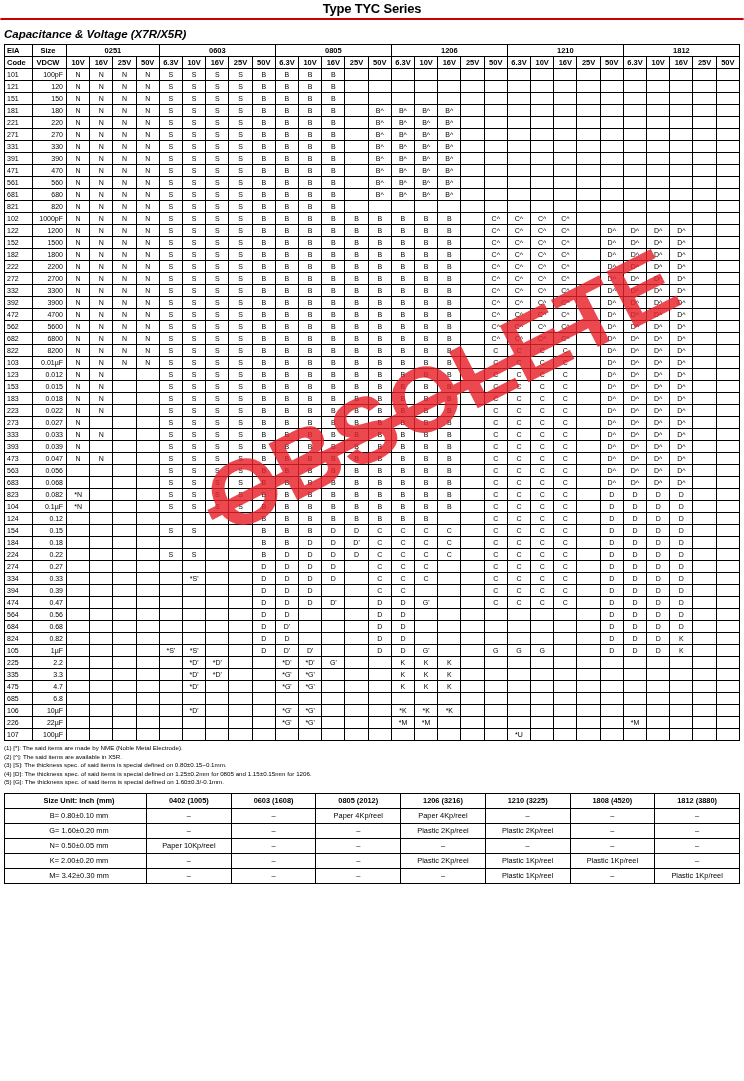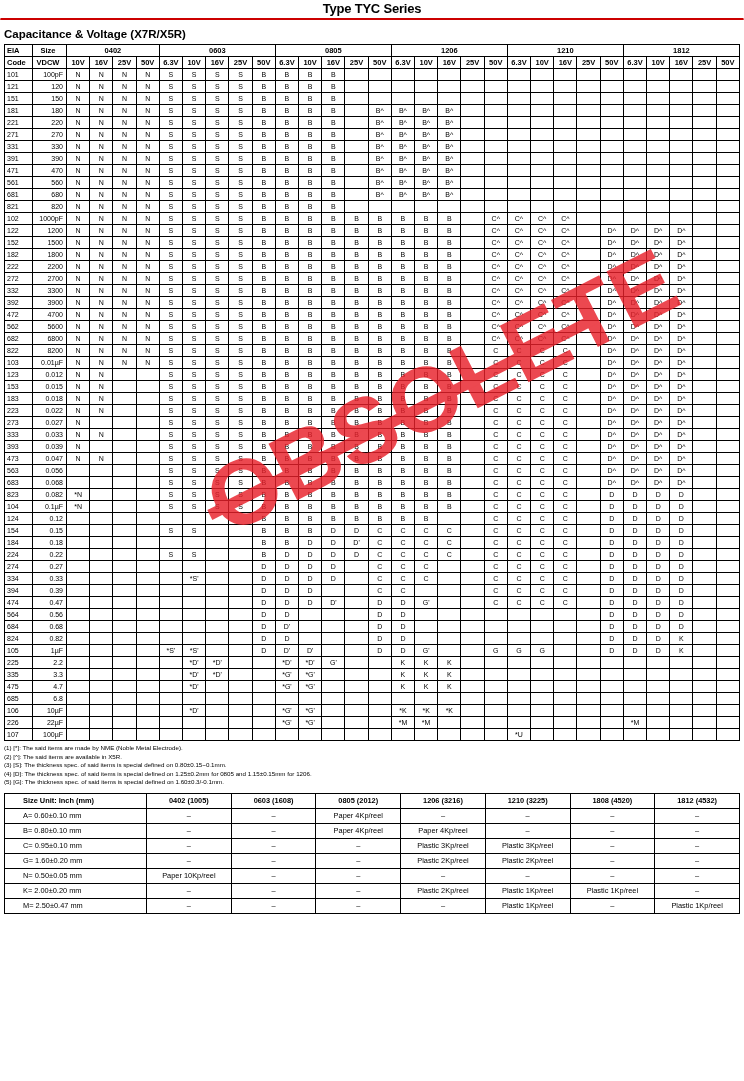--- a/index.html
+++ b/index.html
@@ -27,20 +27,21 @@
     text-align: center;
     font-size: 13px;
     font-weight: bold;
     line-height: 18px;
     letter-spacing: -0.2px;
   }
   .section-title {
     font-size: 11.5px;
     font-weight: bold;
     margin: 8px 0 4px 4px;
+    font-style: italic;
   }
   
   .tbl-wrap { padding: 0 4px; }
   table.main {
     border-collapse: collapse;
     width: 736px;
     table-layout: fixed;
     font-size: 7px;
   }
   table.main th, table.main td {
@@ -83,22 +84,22 @@
   table.bottom th, table.bottom td {
     border: 0.5px solid #000;
     height: 15px;
     line-height: 14px;
     text-align: center;
     vertical-align: middle;
     padding: 0;
     white-space: nowrap;
   }
   table.bottom th.b-first, table.bottom td.b-first {
-    text-align: left;
-    padding-left: 18px;
+    text-align: center;
+    padding-left: 7px;
     width: 142px;
   }
   table.bottom thead th { font-weight: bold; }
   
   .stamp {
     position: absolute;
     left: 190px;
     top: 360px;
     width: 420px;
     text-align: center;
@@ -131,21 +132,21 @@
   </div>
 
   <div class="section-title">Capacitance &amp; Voltage (X7R/X5R)</div>
 
   <div class="tbl-wrap">
     <table class="main">
       <thead>
         <tr>
           <th class="col-eia hdr-left" rowspan="1">EIA</th>
           <th class="col-size hdr-right">Size</th>
-          <th colspan="4">0402</th>
+          <th colspan="4">0251</th>
           <th colspan="5">0603</th>
           <th colspan="5">0805</th>
           <th colspan="5">1206</th>
           <th colspan="5">1210</th>
           <th colspan="5">1812</th>
         </tr>
         <tr id="voltage-header-row">
           <th class="col-eia hdr-left">Code</th>
           <th class="col-size hdr-right">VDCW</th>
         <th class="vcell">10V</th>
@@ -2044,51 +2045,31 @@
     <table class="bottom">
       <thead>
         <tr id="bottom-head-row">
             <th class="b-first">Size Unit: Inch (mm)</th>
             <th>0402 (1005)</th>
             <th>0603 (1608)</th>
             <th>0805 (2012)</th>
             <th>1206 (3216)</th>
             <th>1210 (3225)</th>
             <th>1808 (4520)</th>
-            <th>1812 (4532)</th>
+            <th>1812 (3880)</th>
           </tr>
       </thead>
       <tbody id="bottom-body">
           <tr>
-            <td class="b-first">A= 0.60±0.10 mm</td>
-            <td>–</td>
-            <td>–</td>
-            <td>Paper 4Kp/reel</td>
-            <td>–</td>
-            <td>–</td>
-            <td>–</td>
-            <td>–</td>
-          </tr>
-          <tr>
             <td class="b-first">B= 0.80±0.10 mm</td>
             <td>–</td>
             <td>–</td>
             <td>Paper 4Kp/reel</td>
             <td>Paper 4Kp/reel</td>
             <td>–</td>
-            <td>–</td>
-            <td>–</td>
-          </tr>
-          <tr>
-            <td class="b-first">C= 0.95±0.10 mm</td>
-            <td>–</td>
-            <td>–</td>
-            <td>–</td>
-            <td>Plastic 3Kp/reel</td>
-            <td>Plastic 3Kp/reel</td>
             <td>–</td>
             <td>–</td>
           </tr>
           <tr>
             <td class="b-first">G= 1.60±0.20 mm</td>
             <td>–</td>
             <td>–</td>
             <td>–</td>
             <td>Plastic 2Kp/reel</td>
             <td>Plastic 2Kp/reel</td>
@@ -2109,21 +2090,21 @@
             <td class="b-first">K= 2.00±0.20 mm</td>
             <td>–</td>
             <td>–</td>
             <td>–</td>
             <td>Plastic 2Kp/reel</td>
             <td>Plastic 1Kp/reel</td>
             <td>Plastic 1Kp/reel</td>
             <td>–</td>
           </tr>
           <tr>
-            <td class="b-first">M= 2.50±0.47 mm</td>
+            <td class="b-first">M= 3.42±0.30 mm</td>
             <td>–</td>
             <td>–</td>
             <td>–</td>
             <td>–</td>
             <td>Plastic 1Kp/reel</td>
             <td>–</td>
             <td>Plastic 1Kp/reel</td>
           </tr>
         </tbody>
     </table>

